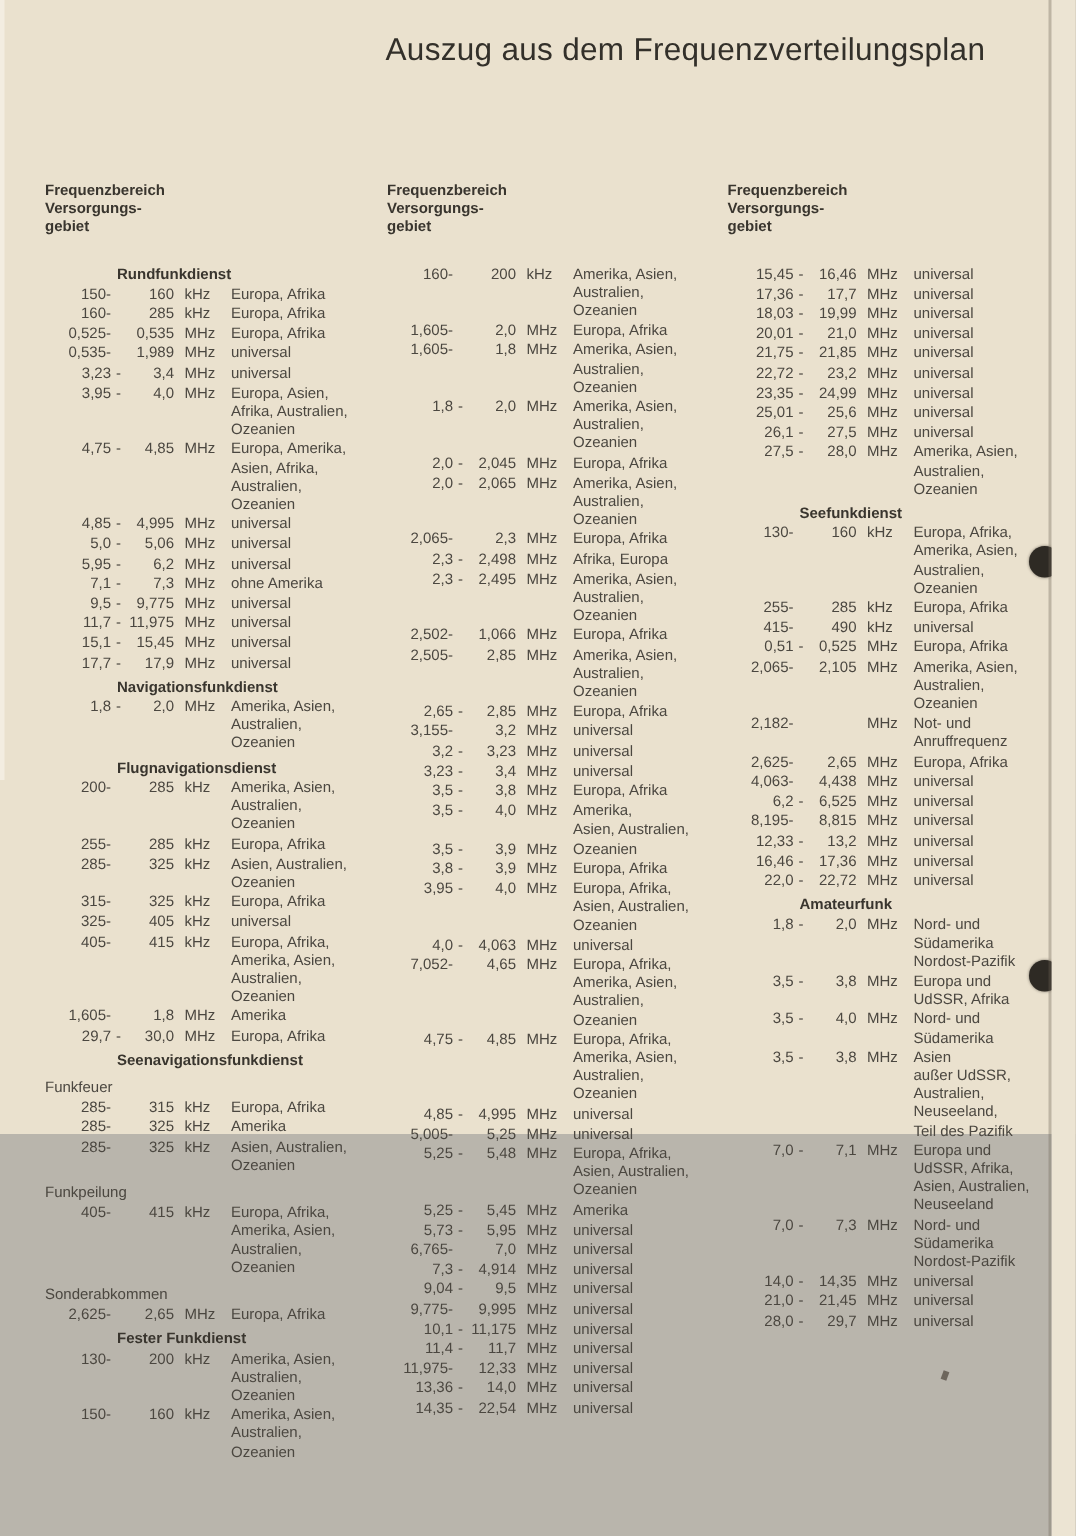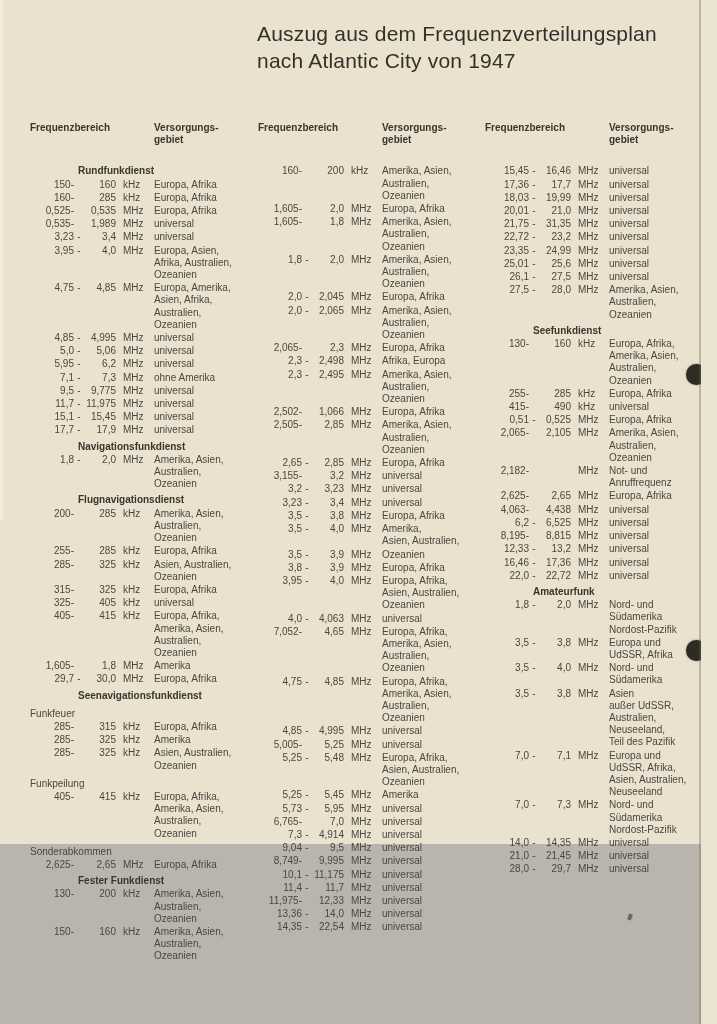--- a/index.html
+++ b/index.html
@@ -2,36 +2,36 @@
 <html><head>
 <meta charset="utf-8">
 <style>
   html,body{margin:0;padding:0;}
   body{
     width:717px;height:1024px;overflow:hidden;
     font-family:"Liberation Sans","DejaVu Sans",sans-serif;
     background:#b9b5ac;
   }
   .page{
-    position:relative;width:717px;height:844px;
+    position:relative;width:717px;height:756px;
     background:linear-gradient(160deg,#ece4d4 0%,#eae1ce 55%,#e7decа 100%);
     background-color:#eae1ce;
     color:#4b4740;
   }
   .left-sliver{position:absolute;left:0;top:0;width:3px;height:520px;background:rgba(250,248,240,.55);}
   .edge-line{position:absolute;left:699px;top:0;width:2px;height:1024px;background:rgba(110,100,85,.35);}
   .edge-strip{position:absolute;left:701px;top:0;width:16px;height:1024px;background:#ece4d3;}
   .title{
     position:absolute;left:257px;top:20px;
     font-size:21px;line-height:27px;letter-spacing:.2px;
     color:#33302a;font-weight:500;
   }
   .group{position:absolute;top:122px;width:228px;font-size:10px;line-height:12.2px;}
   .g0{left:30px;} .g1{left:258px;} .g2{left:485px;}
-  .colhead{display:flex;margin-bottom:19px;color:#39352e;}
+  .colhead{display:flex;margin-bottom:19px;color:#39352e;flex-direction:column;}
   .colhead .hf{width:124px;font-weight:bold;}
   .colhead .ha{font-weight:bold;}
   .row{display:flex;margin-bottom:1px;white-space:nowrap;}
   .f1{width:44px;text-align:right;flex:none;}
   .d{width:10px;text-align:center;flex:none;}
   .f2{width:32px;text-align:right;flex:none;}
   .u{width:26px;margin-left:7px;flex:none;}
   .area{margin-left:5px;white-space:normal;}
   .sec{font-weight:bold;color:#39352e;margin-top:4px;margin-bottom:1px;margin-left:48px;}
   .sub{margin-top:6px;margin-bottom:1px;}
@@ -41,21 +41,20 @@
   .speck{position:absolute;left:628px;top:914px;width:4px;height:6px;background:#5a5349;transform:rotate(20deg);opacity:.8;}
 </style>
 </head>
 <body>
 
 <div class="page">
   <div class="left-sliver"></div>
 
   <div class="title">
     <div>Auszug aus dem Frequenzverteilungsplan</div>
-    <div>nach Atlantic City von 1947</div>
   </div>
 
   <div class="group g0">
     <div class="colhead">
       <span class="hf">Frequenzbereich</span>
       <span class="ha">
         <div>Versorgungs-</div>
         <div>gebiet</div>
       </span>
     </div>
@@ -676,21 +675,21 @@
         <div class="row">
           <span class="f1">9,04</span>
           <span class="d">-</span>
           <span class="f2">9,5</span>
           <span class="u">MHz</span>
           <span class="area">
             <div class="">universal</div>
           </span>
         </div>
         <div class="row">
-          <span class="f1">8,749-</span>
+          <span class="f1">9,775-</span>
           <span class="d"></span>
           <span class="f2">9,995</span>
           <span class="u">MHz</span>
           <span class="area">
             <div class="">universal</div>
           </span>
         </div>
         <div class="row">
           <span class="f1">10,1</span>
           <span class="d">-</span>
@@ -780,21 +779,21 @@
           <span class="d">-</span>
           <span class="f2">21,0</span>
           <span class="u">MHz</span>
           <span class="area">
             <div class="">universal</div>
           </span>
         </div>
         <div class="row">
           <span class="f1">21,75</span>
           <span class="d">-</span>
-          <span class="f2">31,35</span>
+          <span class="f2">21,85</span>
           <span class="u">MHz</span>
           <span class="area">
             <div class="">universal</div>
           </span>
         </div>
         <div class="row">
           <span class="f1">22,72</span>
           <span class="d">-</span>
           <span class="f2">23,2</span>
           <span class="u">MHz</span>

